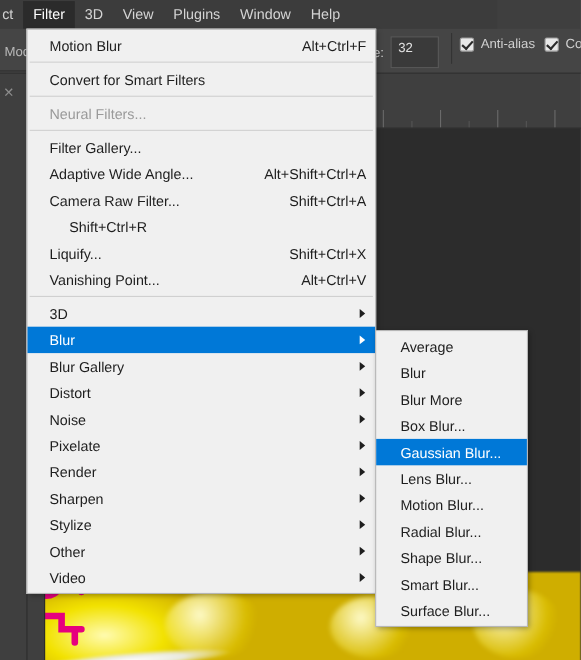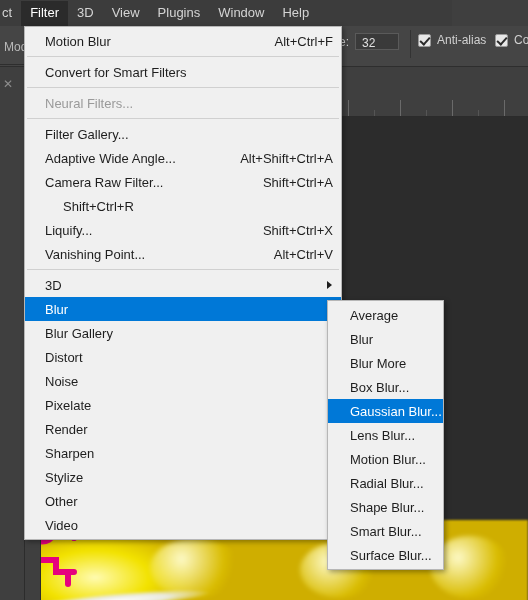--- a/index.html
+++ b/index.html
@@ -62,21 +62,21 @@
     font-size: 12px; color: #d0d0d0;
   }
   .opt-divider {
     position: absolute; top: 30px; width: 1px; height: 28px;
     background: #333;
   }
   .opt-field {
     background: #3a3a3a;
     border: 1px solid #5a5a5a;
     color: #e0e0e0;
-    width: 44px; height: 17px;
+    width: 44px; height: 29px;
     line-height: 19px;
     font-size: 12px;
     padding-left: 6px;
     box-sizing: border-box;
   }
   .ps-check {
     width: 13px; height: 13px;
     background: #e8e8e8;
     border: 1px solid #9a9a9a;
     border-radius: 2px;
@@ -180,21 +180,21 @@
   
   .menu {
     position: absolute;
     background: #f0f0f0;
     border: 1px solid #b6b6b6;
     box-shadow: 2px 2px 5px rgba(0,0,0,.35);
     padding: 2px 0;
     box-sizing: border-box;
   }
   #filter-menu { left: 24px; top: 26px; width: 318px; }
-  #blur-submenu { left: 327px; top: 300px; width: 117px; }
+  #blur-submenu { left: 341px; top: 300px; width: 139px; }
 
   .mrow {
     position: relative;
     display: flex; align-items: center;
     height: 24px;
     padding: 0 8px 0 20px;
     font-size: 13px;
     color: #1e1e1e;
     white-space: nowrap;
   }

